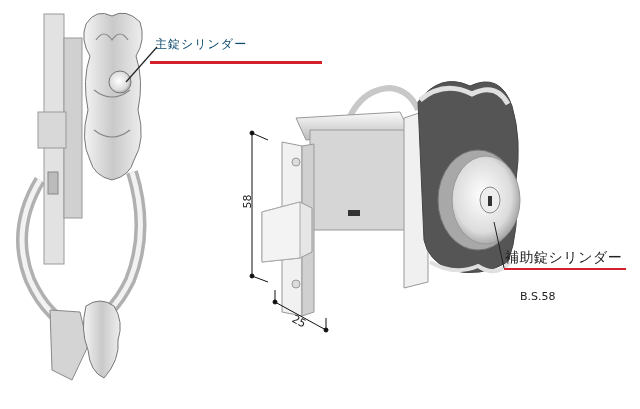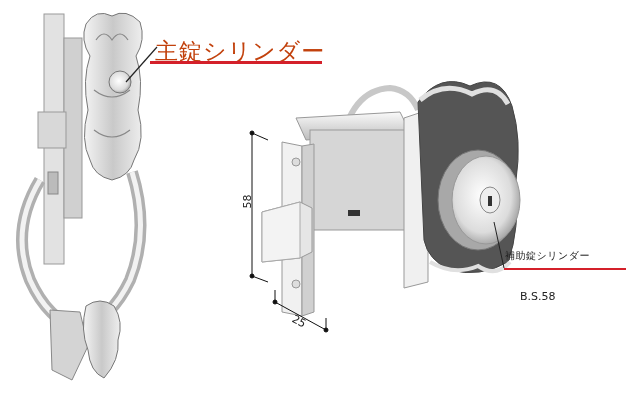--- a/index.html
+++ b/index.html
@@ -1,20 +1,20 @@
 <!DOCTYPE html>
 <html><head>
 <meta charset="utf-8">
 <style>
   html,body{margin:0;padding:0;background:#ffffff;}
   body{width:640px;height:409px;position:relative;overflow:hidden;font-family:"DejaVu Sans","Liberation Sans",sans-serif;}
   .abs{position:absolute;}
-  .label-main{left:155px;top:36px;font-size:23px;color:#c2410c;letter-spacing:1px;white-space:nowrap;}
+  .label-main{left:155px;top:36px;font-size:12px;color:#0c4a6e;letter-spacing:1px;white-space:nowrap;}
   .underline-main{left:150px;top:61px;width:172px;height:3px;background:#d4202a;}
-  .label-aux{left:505px;top:249px;font-size:10px;color:#222;letter-spacing:0.5px;white-space:nowrap;}
+  .label-aux{left:505px;top:249px;font-size:14px;color:#222;letter-spacing:0.5px;white-space:nowrap;}
   .underline-aux{left:504px;top:268px;width:122px;height:2px;background:#d4202a;}
   .bs-label{left:476px;top:290px;font-size:11px;color:#222;margin-left:44px;}
   .dim58{left:240px;top:195px;font-size:11px;color:#222;transform:rotate(-90deg);}
   .dim25{left:292px;top:315px;font-size:11px;color:#222;transform:rotate(28deg);}
   svg{position:absolute;left:0;top:0;}
 </style>
 </head>
 <body>
 
 <svg width="640" height="409" viewBox="0 0 640 409">

